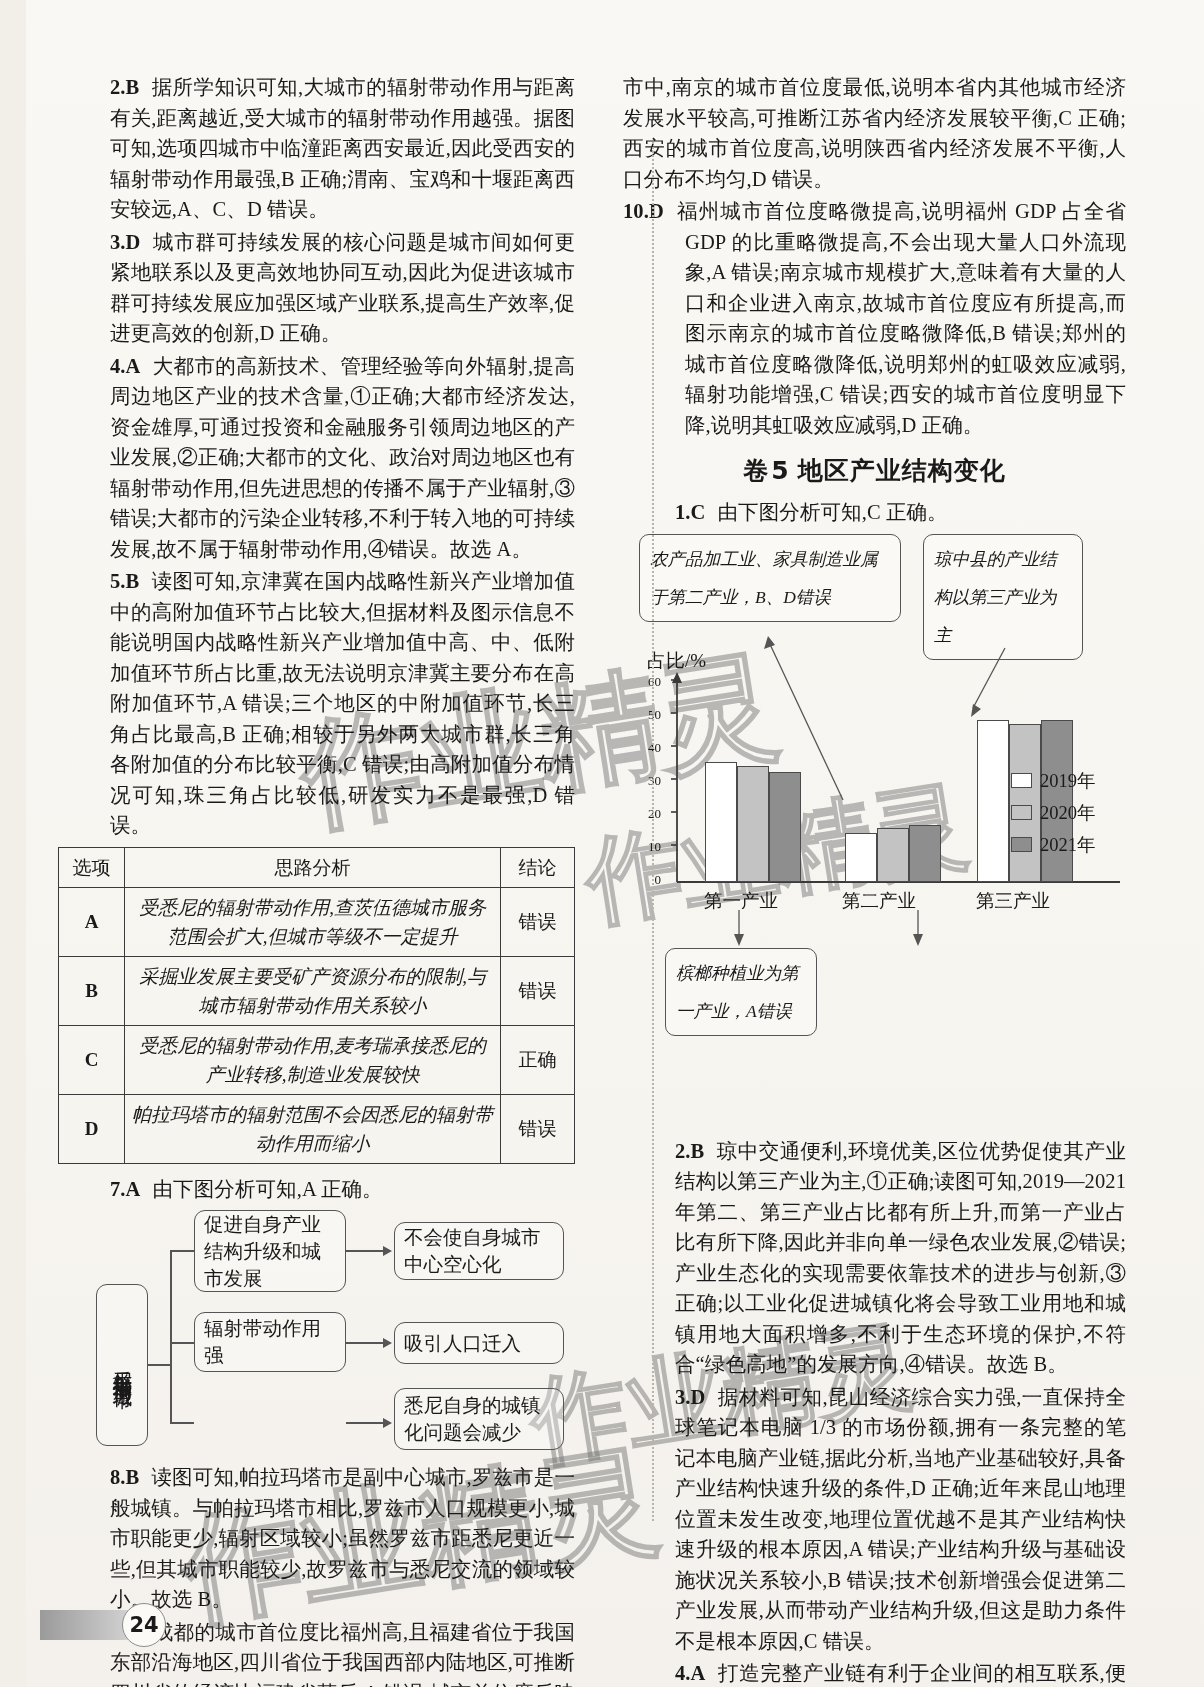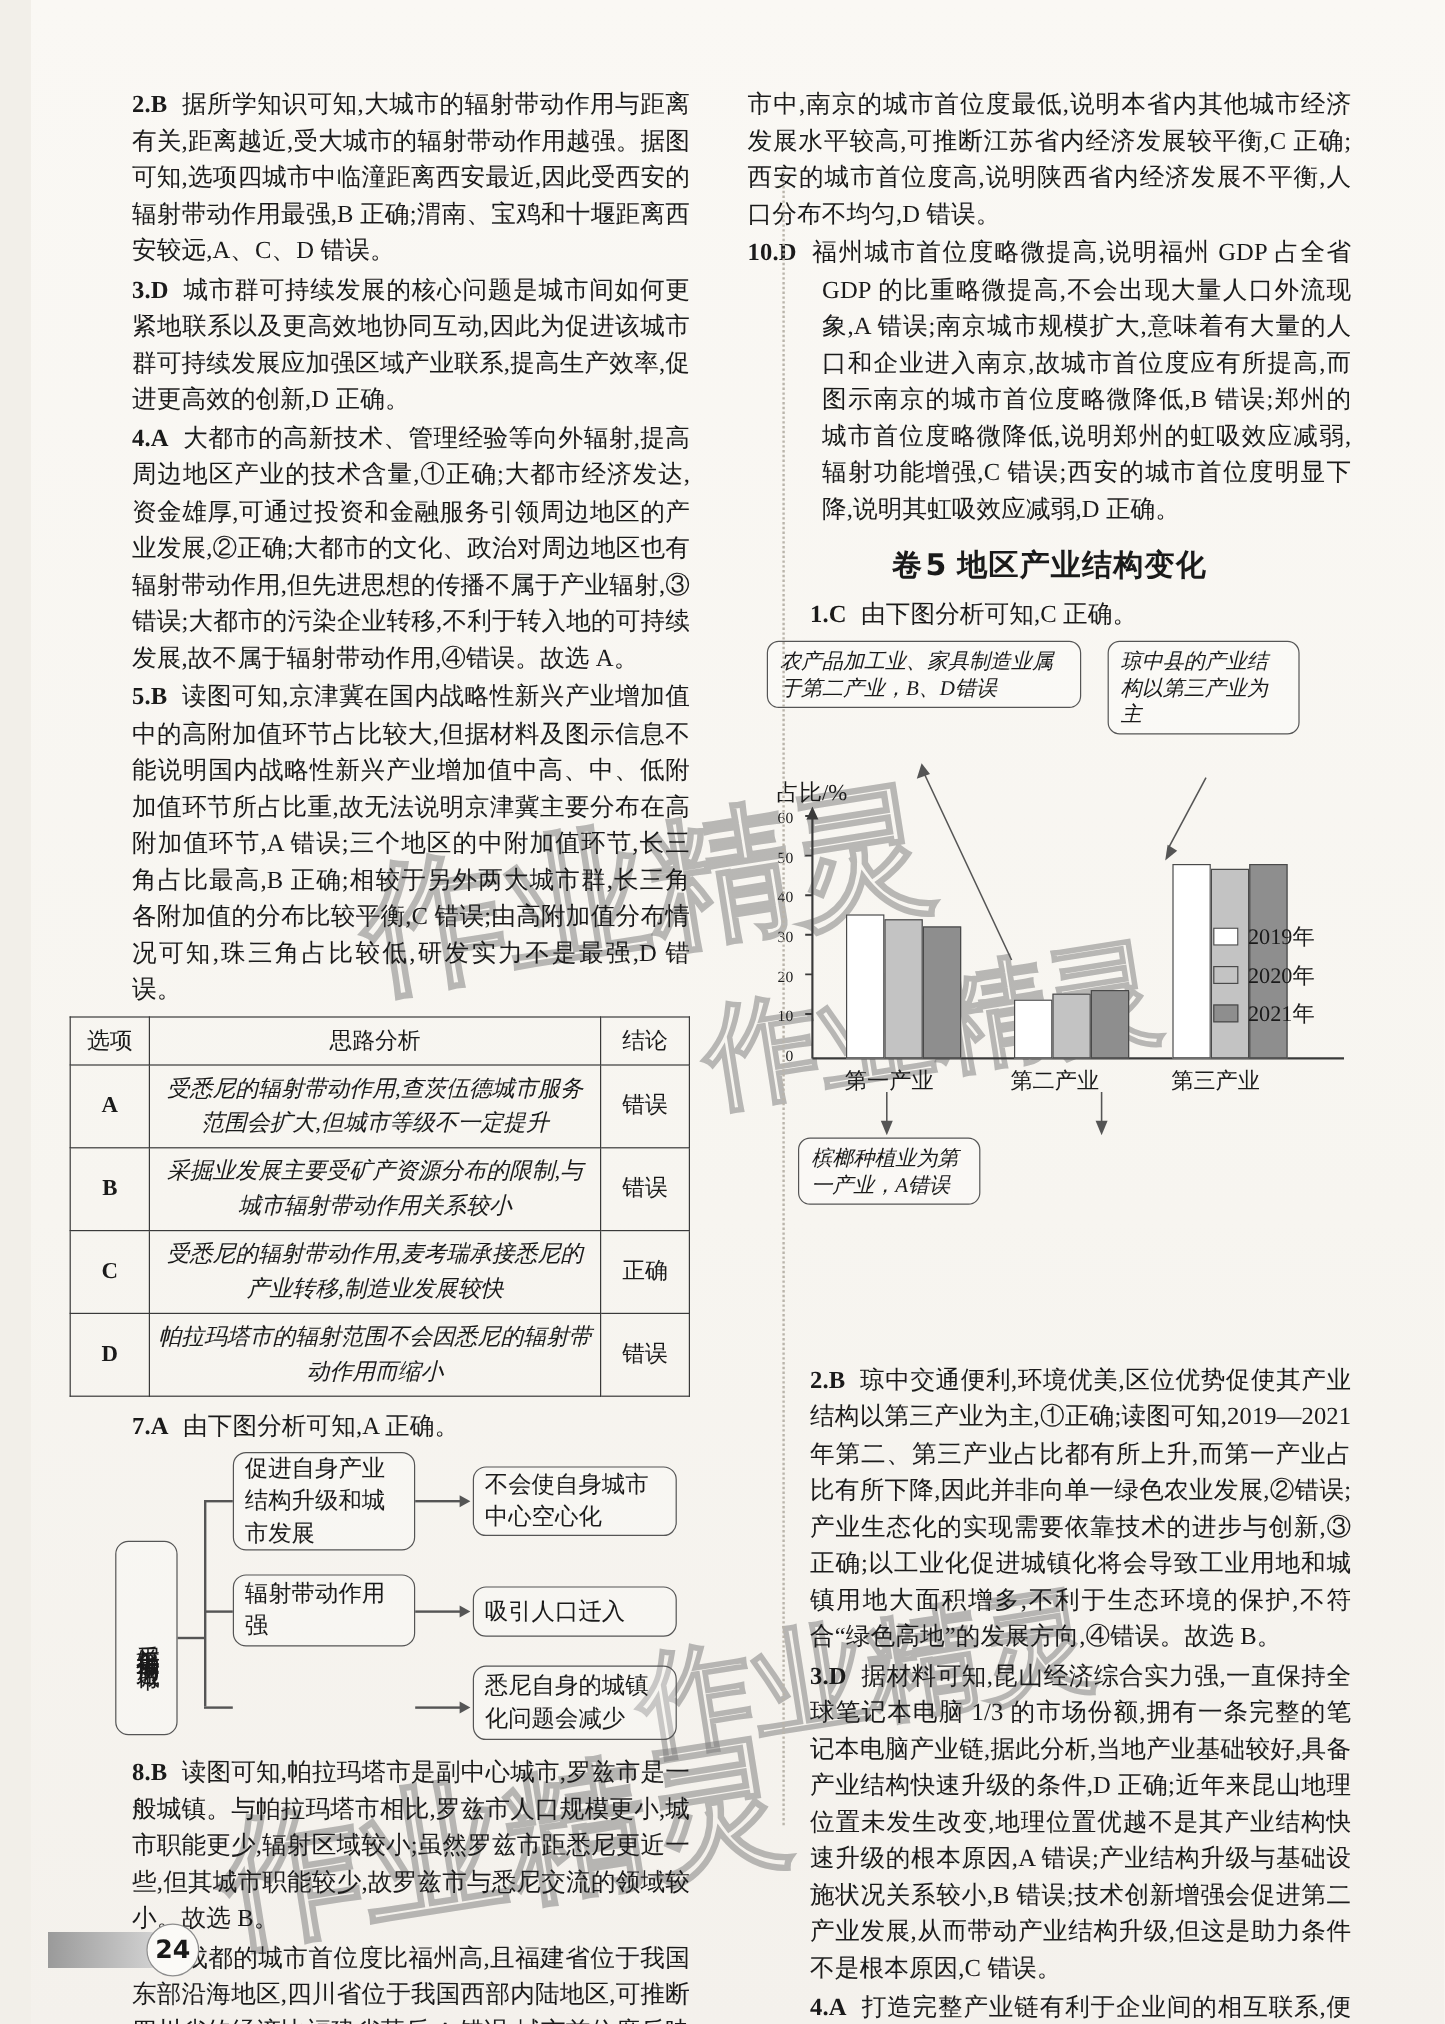--- a/index.html
+++ b/index.html
@@ -116,21 +116,21 @@
   
   .chartwrap { position:relative; height:470px; margin:4px 0 6px 0; }
   .callout {
     position:absolute;
     border:1.3px solid #555;
     border-radius:10px;
     background:rgba(255,255,255,.35);
     font-family:"Liberation Serif","DejaVu Serif",serif;
     font-style:italic;
     font-size:17.5px;
-    line-height:22px;
+    line-height:38px;
     padding:5px 10px;
   }
   .axis-label { position:absolute; font-size:19px; }
   .tick { position:absolute; font-size:13px; text-align:right; width:30px; }
   .plot { position:absolute; }
   .bar { position:absolute; border:1.2px solid #4a4a4a; bottom:0; }
   .b19 { background:#ffffff; }
   .b20 { background:#c3c3c3; }
   .b21 { background:#8e8e8e; }
   .catlab { position:absolute; font-size:18.5px; text-align:center; }

